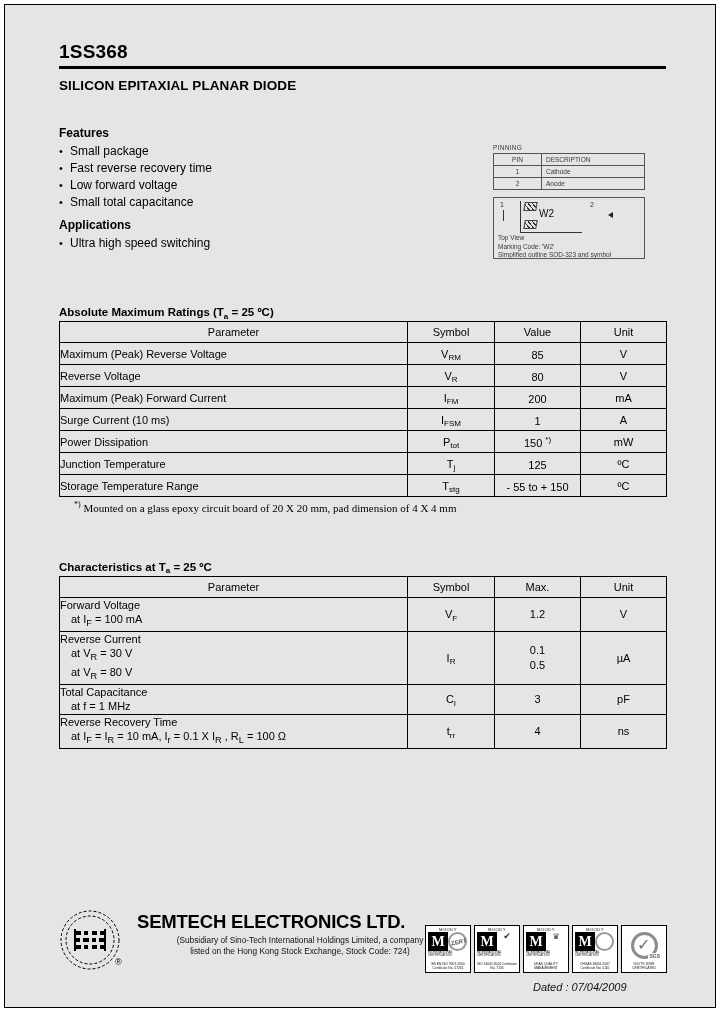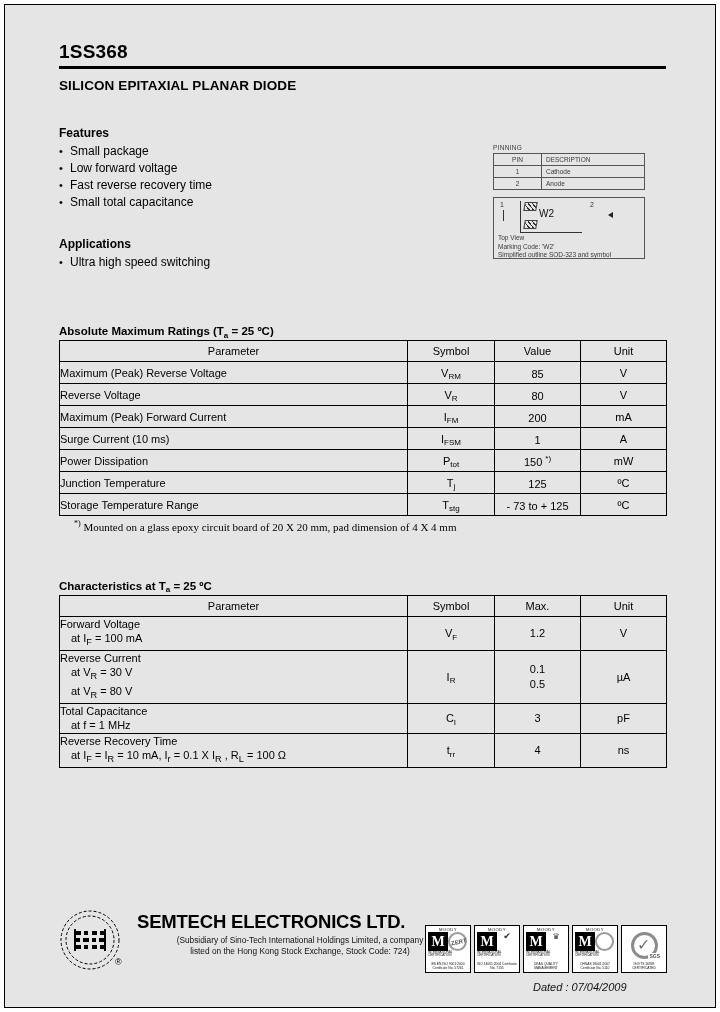--- a/index.html
+++ b/index.html
@@ -57,21 +57,21 @@
     padding-left: 11px;
     position: relative;
     white-space: nowrap;
   }
   .bullet-list li:before {
     content: "\2022";
     position: absolute;
     left: 0; top: -0.5px;
     font-size: 11px;
   }
-  .app-block { margin-top: 26px; }
+  .app-block { margin-top: 7px; }
 
   
   .pinning {
     position: absolute;
     left: 434px;
     top: 18px;
     width: 152px;
     font-size: 6.5px;
     color: #3a3a3a;
   }
@@ -294,22 +294,22 @@
 
   <div class="part-no">1SS368</div>
   <div class="rule-thick"></div>
   <div class="subtitle">SILICON EPITAXIAL PLANAR DIODE</div>
 
   <div class="feat-block">
 
     <div class="sec-head">Features</div>
     <ul class="bullet-list">
       <li>Small package</li>
+      <li>Fast reverse recovery time</li>
       <li>Low forward voltage</li>
-      <li>Fast reverse recovery time</li>
       <li>Small total capacitance</li>
     </ul>
 
     <div class="app-block">
       <div class="sec-head">Applications</div>
       <ul class="bullet-list">
         <li>Ultra high speed switching</li>
       </ul>
     </div>
 
@@ -400,21 +400,21 @@
       </tr>
       <tr>
         <td class="param">Junction Temperature</td>
         <td class="ctr"><span>T</span><span class="sub">j</span></td>
         <td class="ctr"><span>125</span><span class="sup"></span></td>
         <td class="ctr">ºC</td>
       </tr>
       <tr>
         <td class="param">Storage Temperature Range</td>
         <td class="ctr"><span>T</span><span class="sub">stg</span></td>
-        <td class="ctr"><span>- 73 to + 125</span><span class="sup"></span></td>
+        <td class="ctr"><span>- 55 to + 150</span><span class="sup"></span></td>
         <td class="ctr">ºC</td>
       </tr>
     </tbody>
         </table>
 
     <div class="foot-note"><span class="sup">*)</span>
       <span>Mounted on a glass epoxy circuit board of 20 X 20 mm, pad dimension of 4 X 4 mm</span></div>
   </div>
 
   <div class="char-block">

